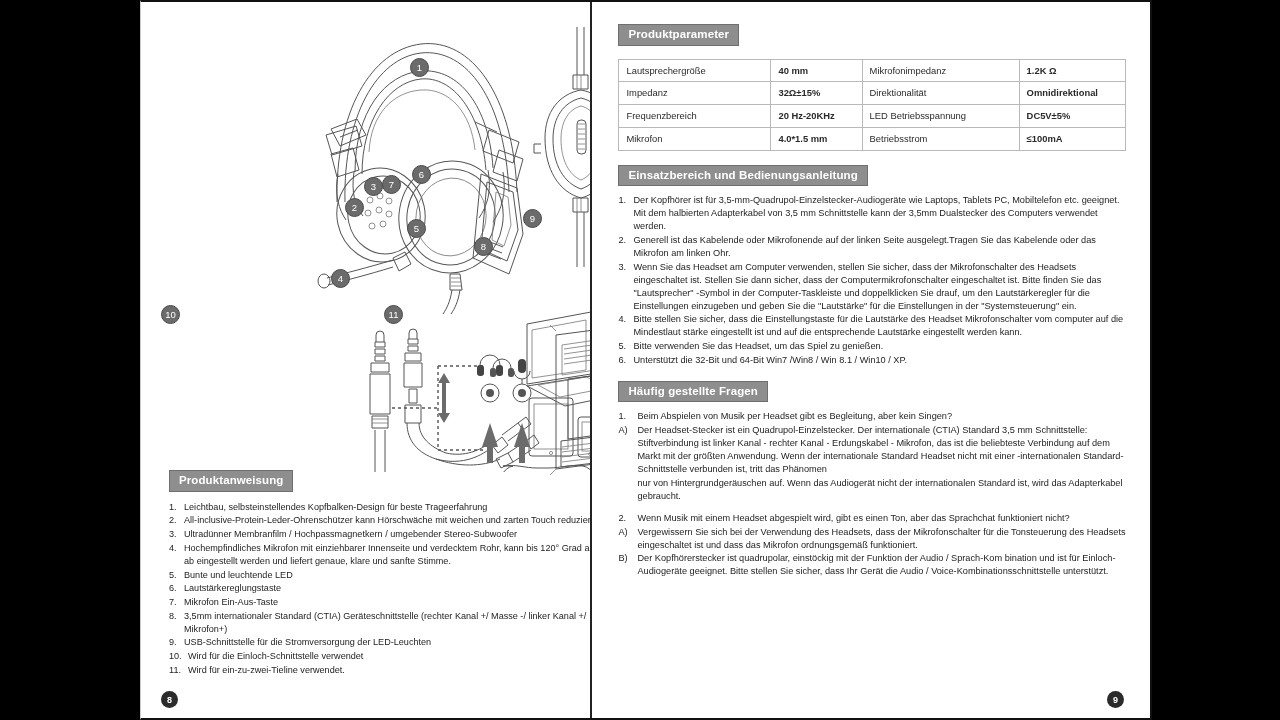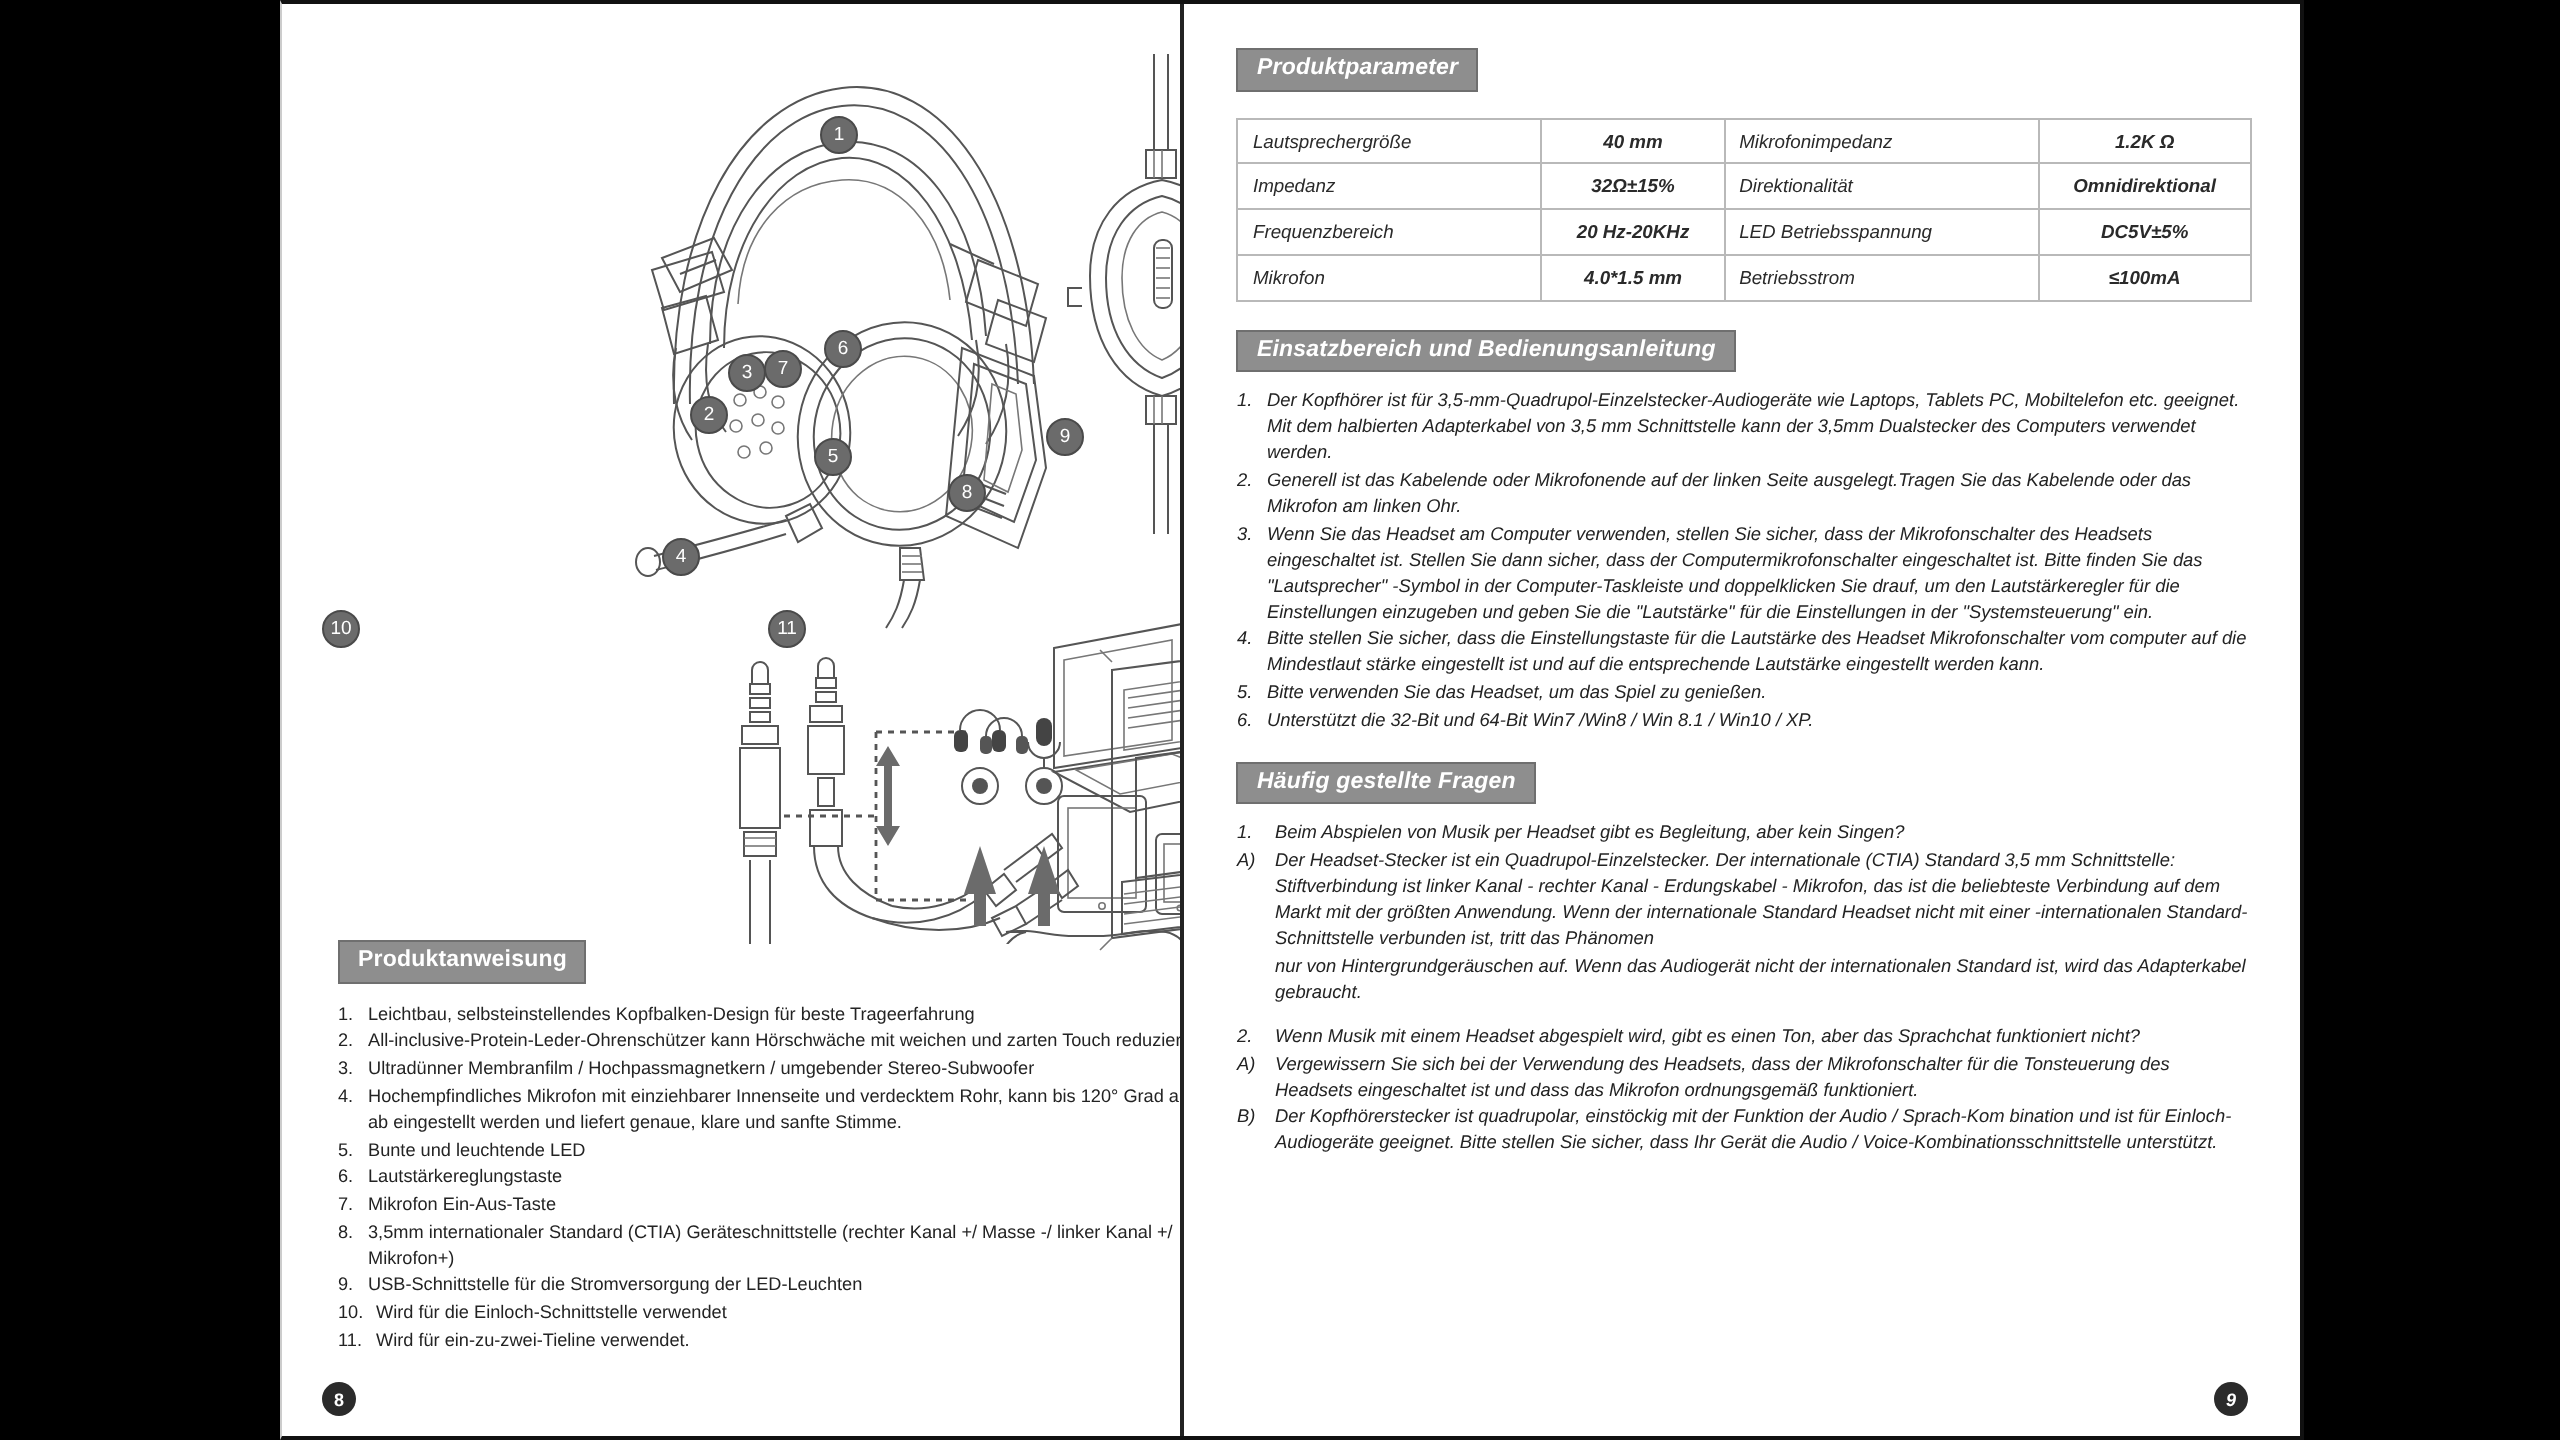--- a/index.html
+++ b/index.html
@@ -26,21 +26,21 @@
     border-right: 2px solid #111;
     display: flex;
   }
   .page {
     position: relative;
     height: 100%;
     background: #fff;
     overflow: hidden;
   }
   .page-left { width: 497px; border-right: 2px solid #222; }
-  .page-right { width: 614px; font-style: italic; }
+  .page-right { width: 614px; }
 
   
   .badge {
     display: inline-block;
     background: #8e8e8e;
     color: #ffffff;
     font-weight: bold;
     font-size: 11.5px;
     letter-spacing: 0.1px;
     padding: 3px 9px 4px 9px;
@@ -61,21 +61,21 @@
   .spec-table td {
     border: 1px solid #b9b9b9;
     font-size: 9.4px;
     color: #2a2a2a;
     padding: 5px 7px;
     height: 22px;
     line-height: 1.25;
     vertical-align: middle;
   }
   .spec-table td.lbl { text-align: left; }
-  .spec-table td.val { text-align: center; font-weight: bold; margin-top: 25px; }
+  .spec-table td.val { text-align: left; font-weight: bold; margin-top: 25px; }
   .spec-table col.c1 { width: 30%; }
   .spec-table col.c2 { width: 18%; }
   .spec-table col.c3 { width: 31%; }
   .spec-table col.c4 { width: 21%; }
 
   .sect { margin-top: 14px; }
   .sect-body { margin-top: 8px; }
   .li {
     display: flex;
     font-size: 9.2px;

